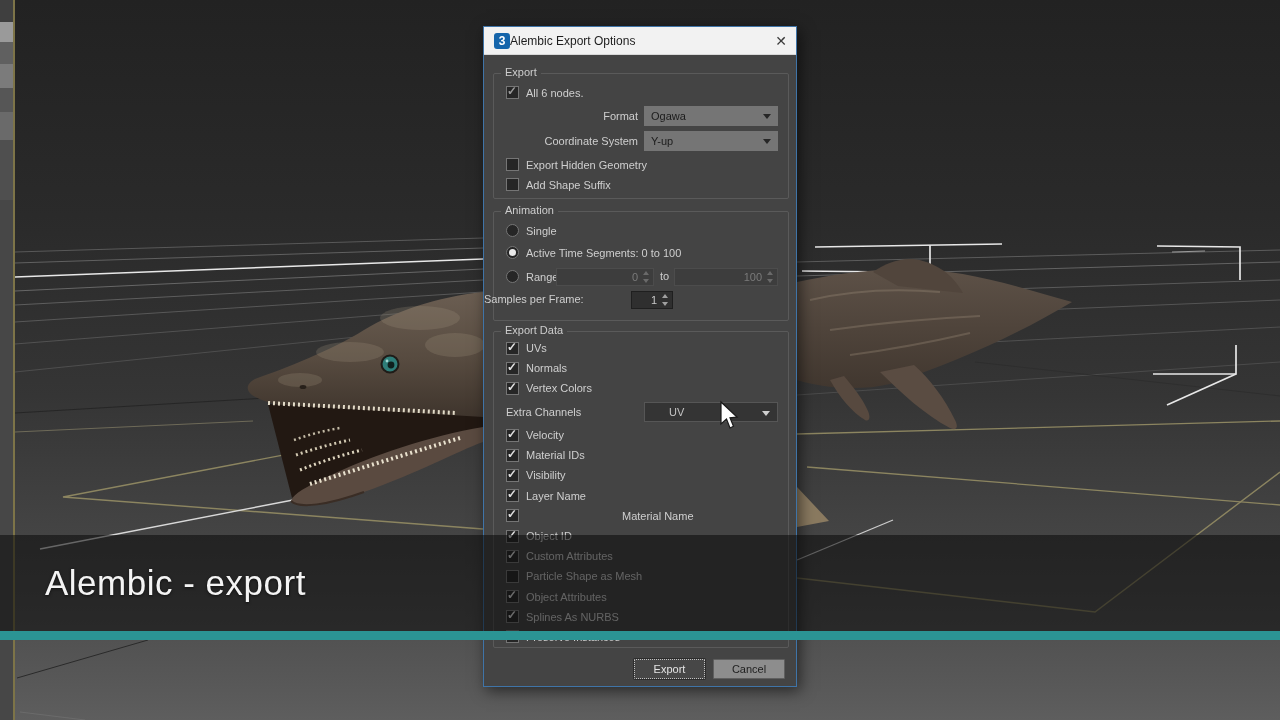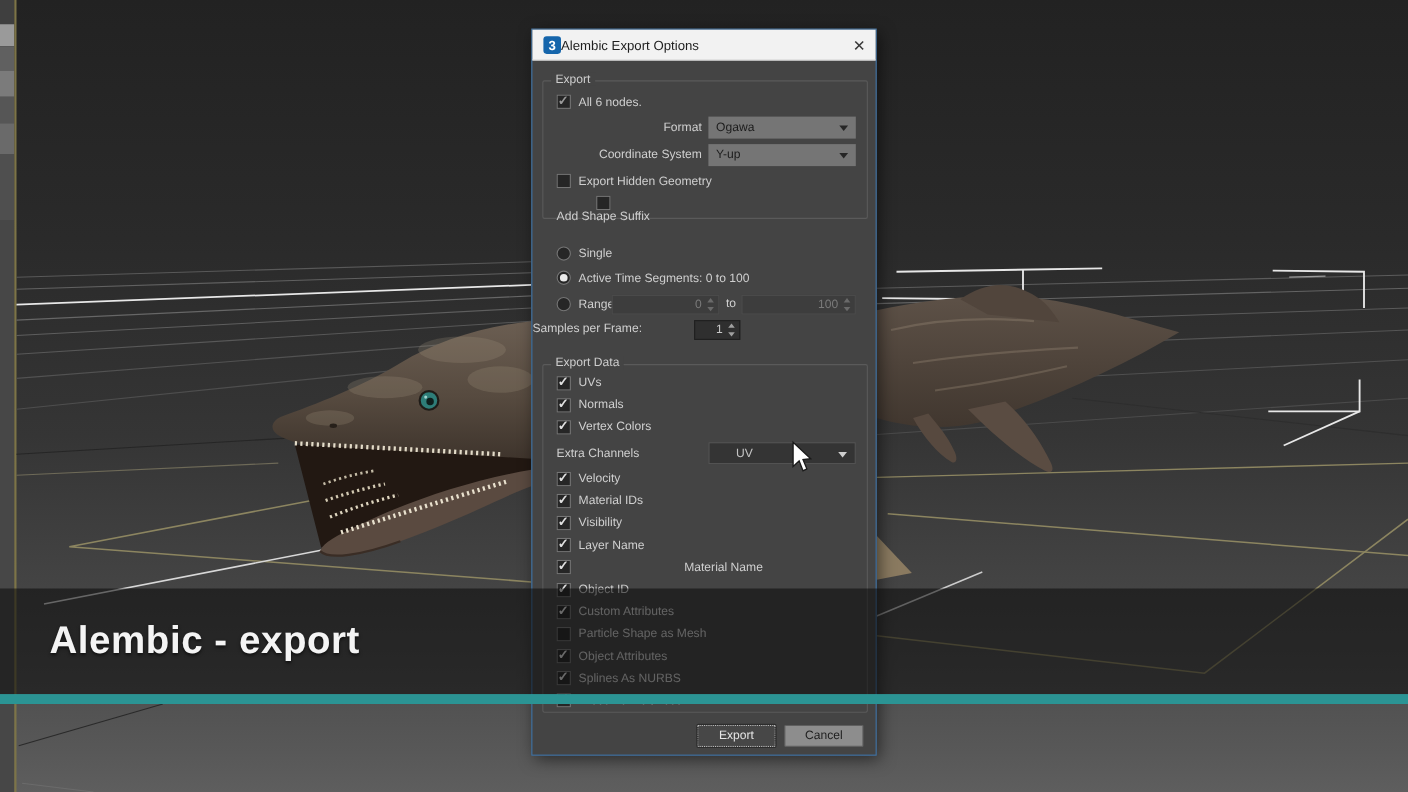--- a/index.html
+++ b/index.html
@@ -10,21 +10,21 @@
   .viewport{position:absolute;inset:0;z-index:1;
     background:linear-gradient(180deg,#222 0%,#2a2a2a 30%,#353535 55%,#474747 78%,#585858 95%,#5e5e5e 100%);}
   .edge-strip{position:absolute;left:0;top:0;width:13px;height:720px;z-index:2;}
   .edge-strip div{position:absolute;left:0;width:13px;}
   .vp-left-border{position:absolute;left:13px;top:0;width:2px;height:720px;background:#7d7448;z-index:2;}
   svg.scene{position:absolute;left:0;top:0;z-index:3;}
 
   
   .caption-band{position:absolute;left:0;top:535px;width:1280px;height:96px;
     background:rgba(10,10,10,0.55);z-index:50;display:flex;align-items:center;}
-  .caption-text{color:#f4f4f4;font-size:35px;font-weight:700;margin-left:45px;letter-spacing:0.5px;
+  .caption-text{color:#f4f4f4;font-size:35px;font-weight:400;margin-left:45px;letter-spacing:0.5px;
     text-shadow:0 1px 3px rgba(0,0,0,.6);}
   .teal-bar{position:absolute;left:0;top:631px;width:1280px;height:9px;background:#2b9494;z-index:60;}
 
   
   .dialog{position:absolute;left:483px;top:26px;width:314px;height:661px;z-index:10;
     background:#444;border:1px solid #3f74a8;box-shadow:3px 4px 14px rgba(0,0,0,.55);box-sizing:border-box;}
   .titlebar{position:absolute;left:0;top:0;right:0;height:27px;background:#f2f2f2;
     display:flex;align-items:center;border-bottom:1px solid #d8d8d8;}
   .app-icon{width:16px;height:16px;margin-left:10px;background:#1565ab;border-radius:3px;
     color:#fff;font-size:12px;font-weight:700;display:flex;align-items:center;justify-content:center;flex:none;}
@@ -215,26 +215,29 @@
   </div>
   <div class="dd light" style="left:160px;top:104px;width:134px;">
     <span>Y-up</span>
     <span class="arr"></span>
   </div>
   <div class="row" style="left:22px;top:131px;">
     <span class="checkbox"></span>
       <span class="cb-gap"></span>
     <span class="lbl">Export Hidden Geometry</span>
   </div>
-  <div class="row" style="left:22px;top:151px;flex-direction:column;">
+  <div class="row" style="left:22px;top:151px;">
     <span class="checkbox"></span>
       <span class="cb-gap"></span>
     <span class="lbl">Add Shape Suffix</span>
   </div>
 
+  <div class="grp" style="left:9px;top:184px;width:294px;height:108px;">
+    <span class="grp-label">Animation</span>
+  </div>
   <div class="row" style="left:22px;top:197px;">
     <span class="radio"></span>
       <span class="cb-gap"></span>
     <span class="lbl">Single</span>
   </div>
   <div class="row" style="left:22px;top:219px;">
     <span class="radio on"></span>
       <span class="cb-gap"></span>
     <span class="lbl">Active Time Segments: 0 to 100</span>
   </div>

